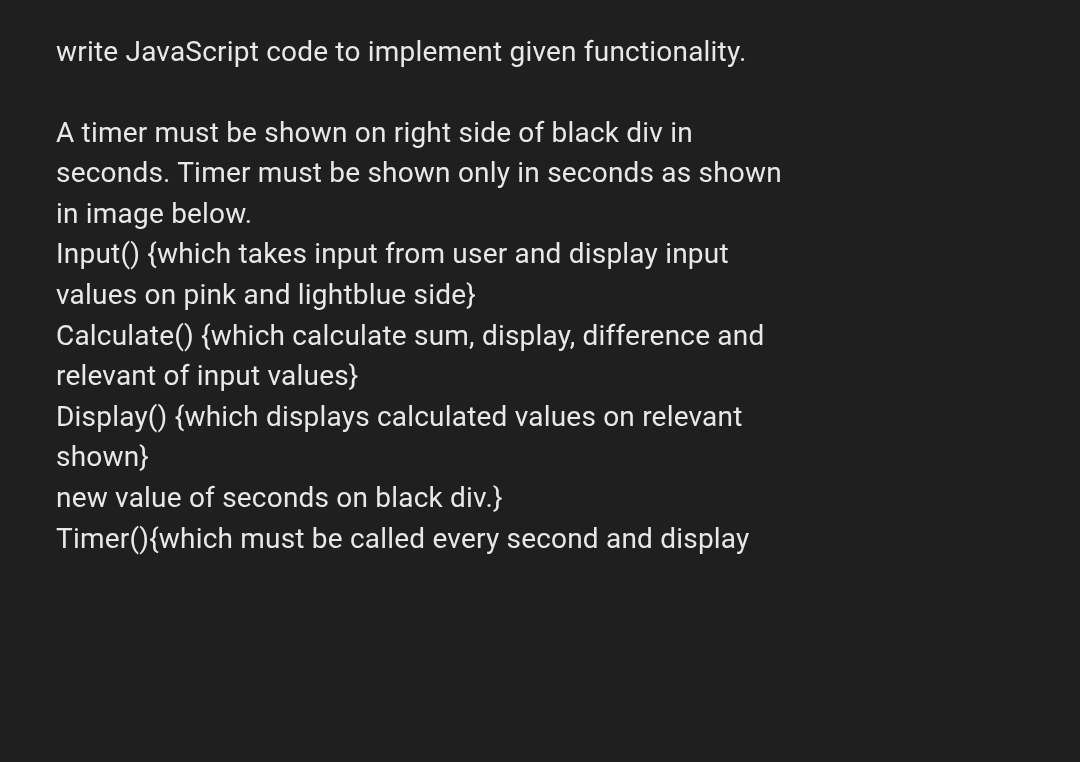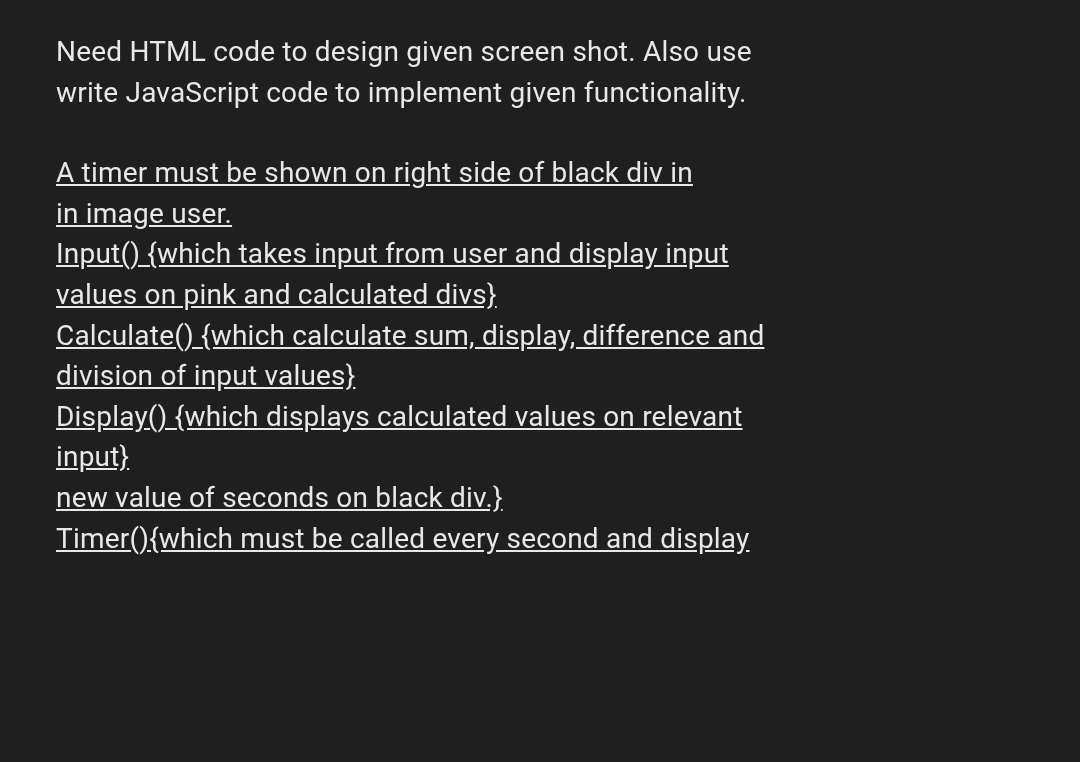--- a/index.html
+++ b/index.html
@@ -17,38 +17,37 @@
       font-size: 28px;
       line-height: 1.45;
       font-weight: 400;
       letter-spacing: 0.2px;
     }
     .paragraph {
       margin-bottom: 40px;
     }
     .paragraph:last-child {
       margin-bottom: 0;
-      text-decoration: underline;
     }
     .line {
       display: block;
     }
   </style>
 </head>
 <body>
 
 <div class="paragraph">
-  <span class="line">Need HTML code to design given screen shot. Also use</span>
   <span class="line">write JavaScript code to implement given functionality.</span>
 </div>
 
 <div class="paragraph">
   <span class="line">A timer must be shown on right side of black div in</span>
-  <span class="line">in image user.</span>
+  <span class="line">seconds. Timer must be shown only in seconds as shown</span>
+  <span class="line">in image below.</span>
   <span class="line">Input() {which takes input from user and display input</span>
-  <span class="line">values on pink and calculated divs}</span>
+  <span class="line">values on pink and lightblue side}</span>
   <span class="line">Calculate() {which calculate sum, display, difference and</span>
-  <span class="line">division of input values}</span>
+  <span class="line">relevant of input values}</span>
   <span class="line">Display() {which displays calculated values on relevant</span>
-  <span class="line">input}</span>
+  <span class="line">shown}</span>
   <span class="line">new value of seconds on black div.}</span>
   <span class="line">Timer(){which must be called every second and display</span>
 </div>
 
 </body></html>

